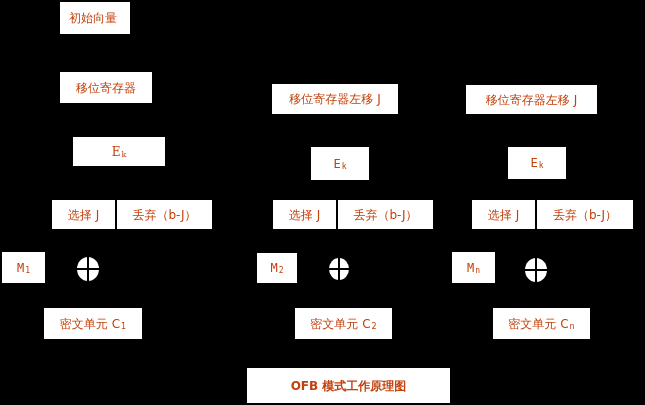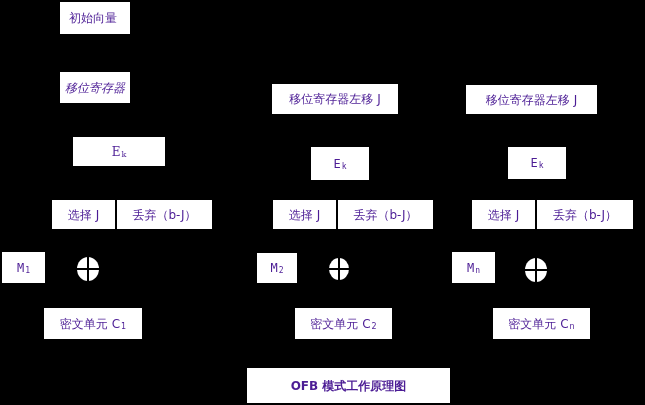--- a/index.html
+++ b/index.html
@@ -7,21 +7,21 @@
     position: relative;
     width: 645px;
     height: 405px;
     background: #000000;
     font-family: "DejaVu Sans", sans-serif;
     overflow: hidden;
   }
   .box {
     position: absolute;
     background: #ffffff;
-    color: #4c1d95;
+    color: #c2410c;
     display: flex;
     align-items: center;
     justify-content: center;
     font-size: 12px;
     line-height: 1;
     white-space: nowrap;
     box-sizing: border-box;
   }
   .box.left-align { justify-content: flex-start; padding-left: 9px; }
   .latin { font-family: "DejaVu Sans Mono", monospace; }
@@ -47,21 +47,21 @@
 </style>
 </head>
 <body>
 
 <div class="canvas">
 
   <div class="box left-align" style="left:60px; top:2px; width:70px; height:32px;">
     <span>初始向量</span>
   </div>
 
-  <div class="box" style="left:60px; top:72px; width:70px; height:31px;font-style:italic;">
+  <div class="box" style="left:60px; top:72px; width:92px; height:31px;">
     <span>移位寄存器</span>
   </div>
 
   <div class="box serif" style="left:73px; top:137px; width:92px; height:29px;">
     <span>E</span>
       <span class="sub">k</span>
   </div>
 
   <div class="box" style="left:52px; top:200px; width:63px; height:29px;">
     <span>选择 J</span>

